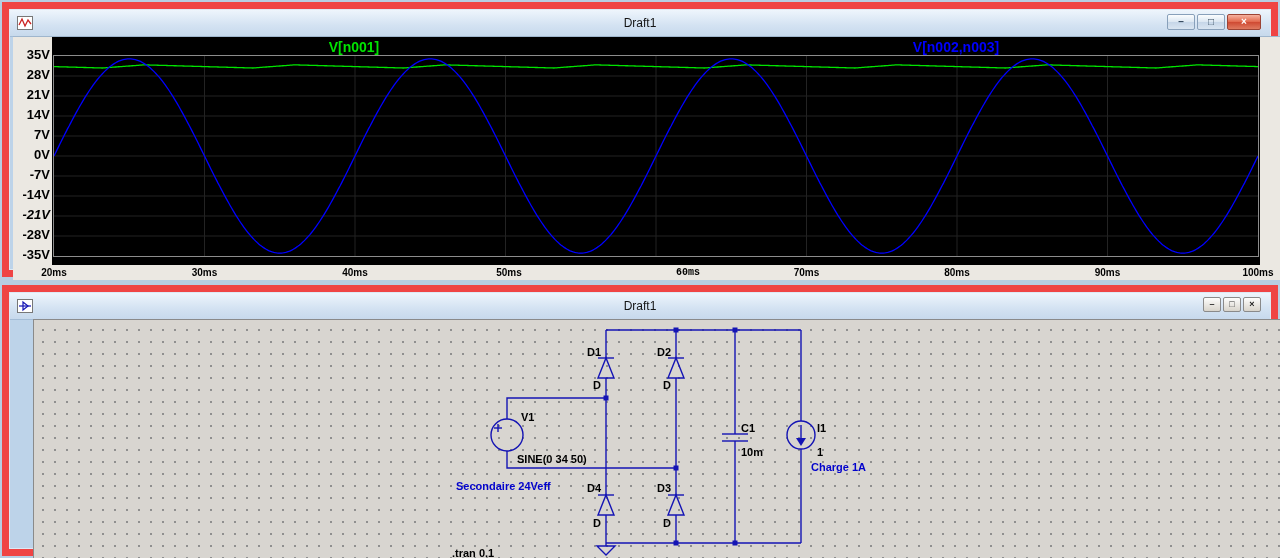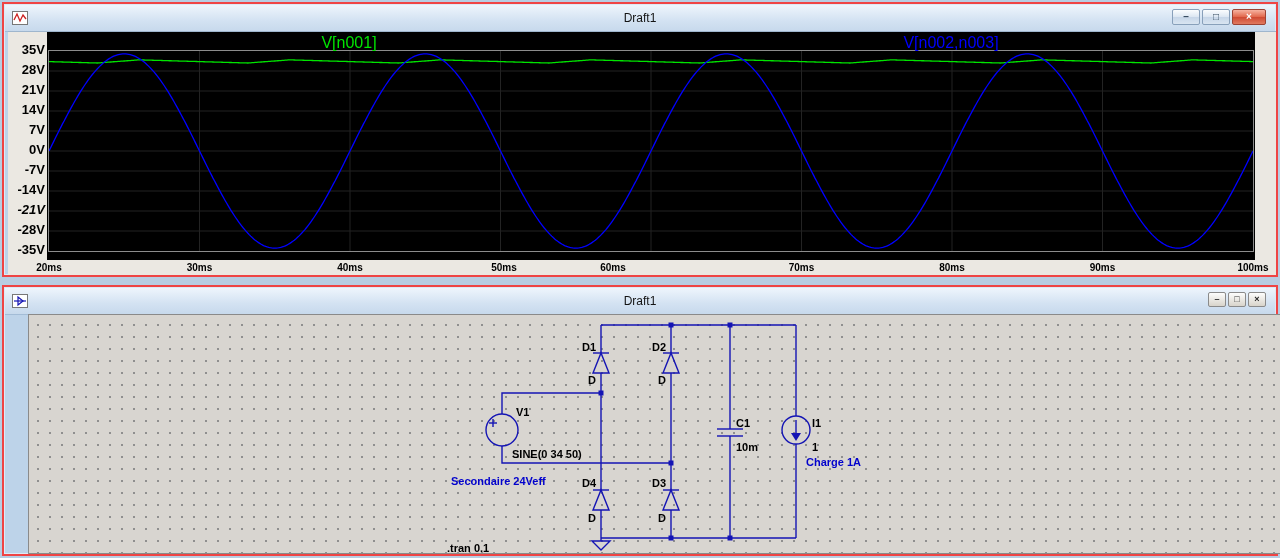--- a/index.html
+++ b/index.html
@@ -2,21 +2,21 @@
 <html><head>
 <meta charset="utf-8">
 <style>
   html,body{margin:0;padding:0;}
   body{
     width:1280px;height:558px;position:relative;overflow:hidden;
     background:#b7cde2;font-family:"Liberation Sans",sans-serif;
   }
   
   .window{
-    position:absolute;background:#bdd3e9;border:2px solid #ef4444;
+    position:absolute;background:#bdd3e9;border:7px solid #ef4444;
     box-shadow:inset 0 0 0 1px #dde9f5;box-sizing:border-box;
   }
   .titlebar{
     position:absolute;left:1px;right:1px;top:1px;height:26px;
     background:linear-gradient(#eef5fc,#d3e2f2 60%,#c7d9ec);
     border-bottom:1px solid #a3bcd6;
   }
   .win-icon{position:absolute;left:7px;top:5px;width:16px;height:16px;display:block;}
   .title{
     position:absolute;left:50%;top:6px;transform:translateX(-50%);
@@ -52,21 +52,21 @@
   .black-pane{
     position:absolute;left:39px;top:0;width:1208px;height:228px;background:#000;
   }
   .plot-frame{
     position:absolute;left:1px;top:18px;width:1204px;height:200px;
     border:1px solid #8c8c8c;box-sizing:content-box;
   }
   .plot-frame svg{display:block;width:1204px;height:200px;}
   .trace-label{
     position:absolute;top:2px;transform:translateX(-50%);
-    font-size:16px;font-weight:normal;white-space:nowrap;
+    font-size:14px;font-weight:bold;white-space:nowrap;
   }
   
   #schem-window{left:2px;top:285px;width:1276px;height:271px;}
   .schem-content{
     position:absolute;left:4px;top:27px;width:1268px;height:240px;
     background-color:#d8d5d0;
     background-image:radial-gradient(circle,#8f8f8f 0.9px,rgba(0,0,0,0) 1.1px);
     background-size:12px 12px;background-position:3px 4px;
     border:1px solid #8a8a8a;box-sizing:border-box;margin-left:20px;
   }
@@ -129,21 +129,21 @@
       <div class="ytick" style="top: 111px;">0V</div>
       <div class="ytick" style="top: 131px;">-7V</div>
       <div class="ytick" style="top: 151px;">-14V</div>
       <div class="ytick" style="top: 171px; font-style: italic;">-21V</div>
       <div class="ytick" style="top: 191px;">-28V</div>
       <div class="ytick" style="top: 211px;">-35V</div>
       <div class="xtick" style="left: 41px;">20ms</div>
       <div class="xtick" style="left: 191.5px;">30ms</div>
       <div class="xtick" style="left: 342px;">40ms</div>
       <div class="xtick" style="left: 496px;">50ms</div>
-      <div class="xtick" style="left: 605px;">60ms</div>
+      <div class="xtick" style="left: 675px; font-family: Liberation Mono, monospace;">60ms</div>
       <div class="xtick" style="left: 793.5px;">70ms</div>
       <div class="xtick" style="left: 944px;">80ms</div>
       <div class="xtick" style="left: 1094.5px;">90ms</div>
       <div class="xtick" style="left: 1245px;">100ms</div>
     </div>
 </div>
 
 <div class="window" id="schem-window">
   <div class="titlebar">
     <span class="win-icon">

